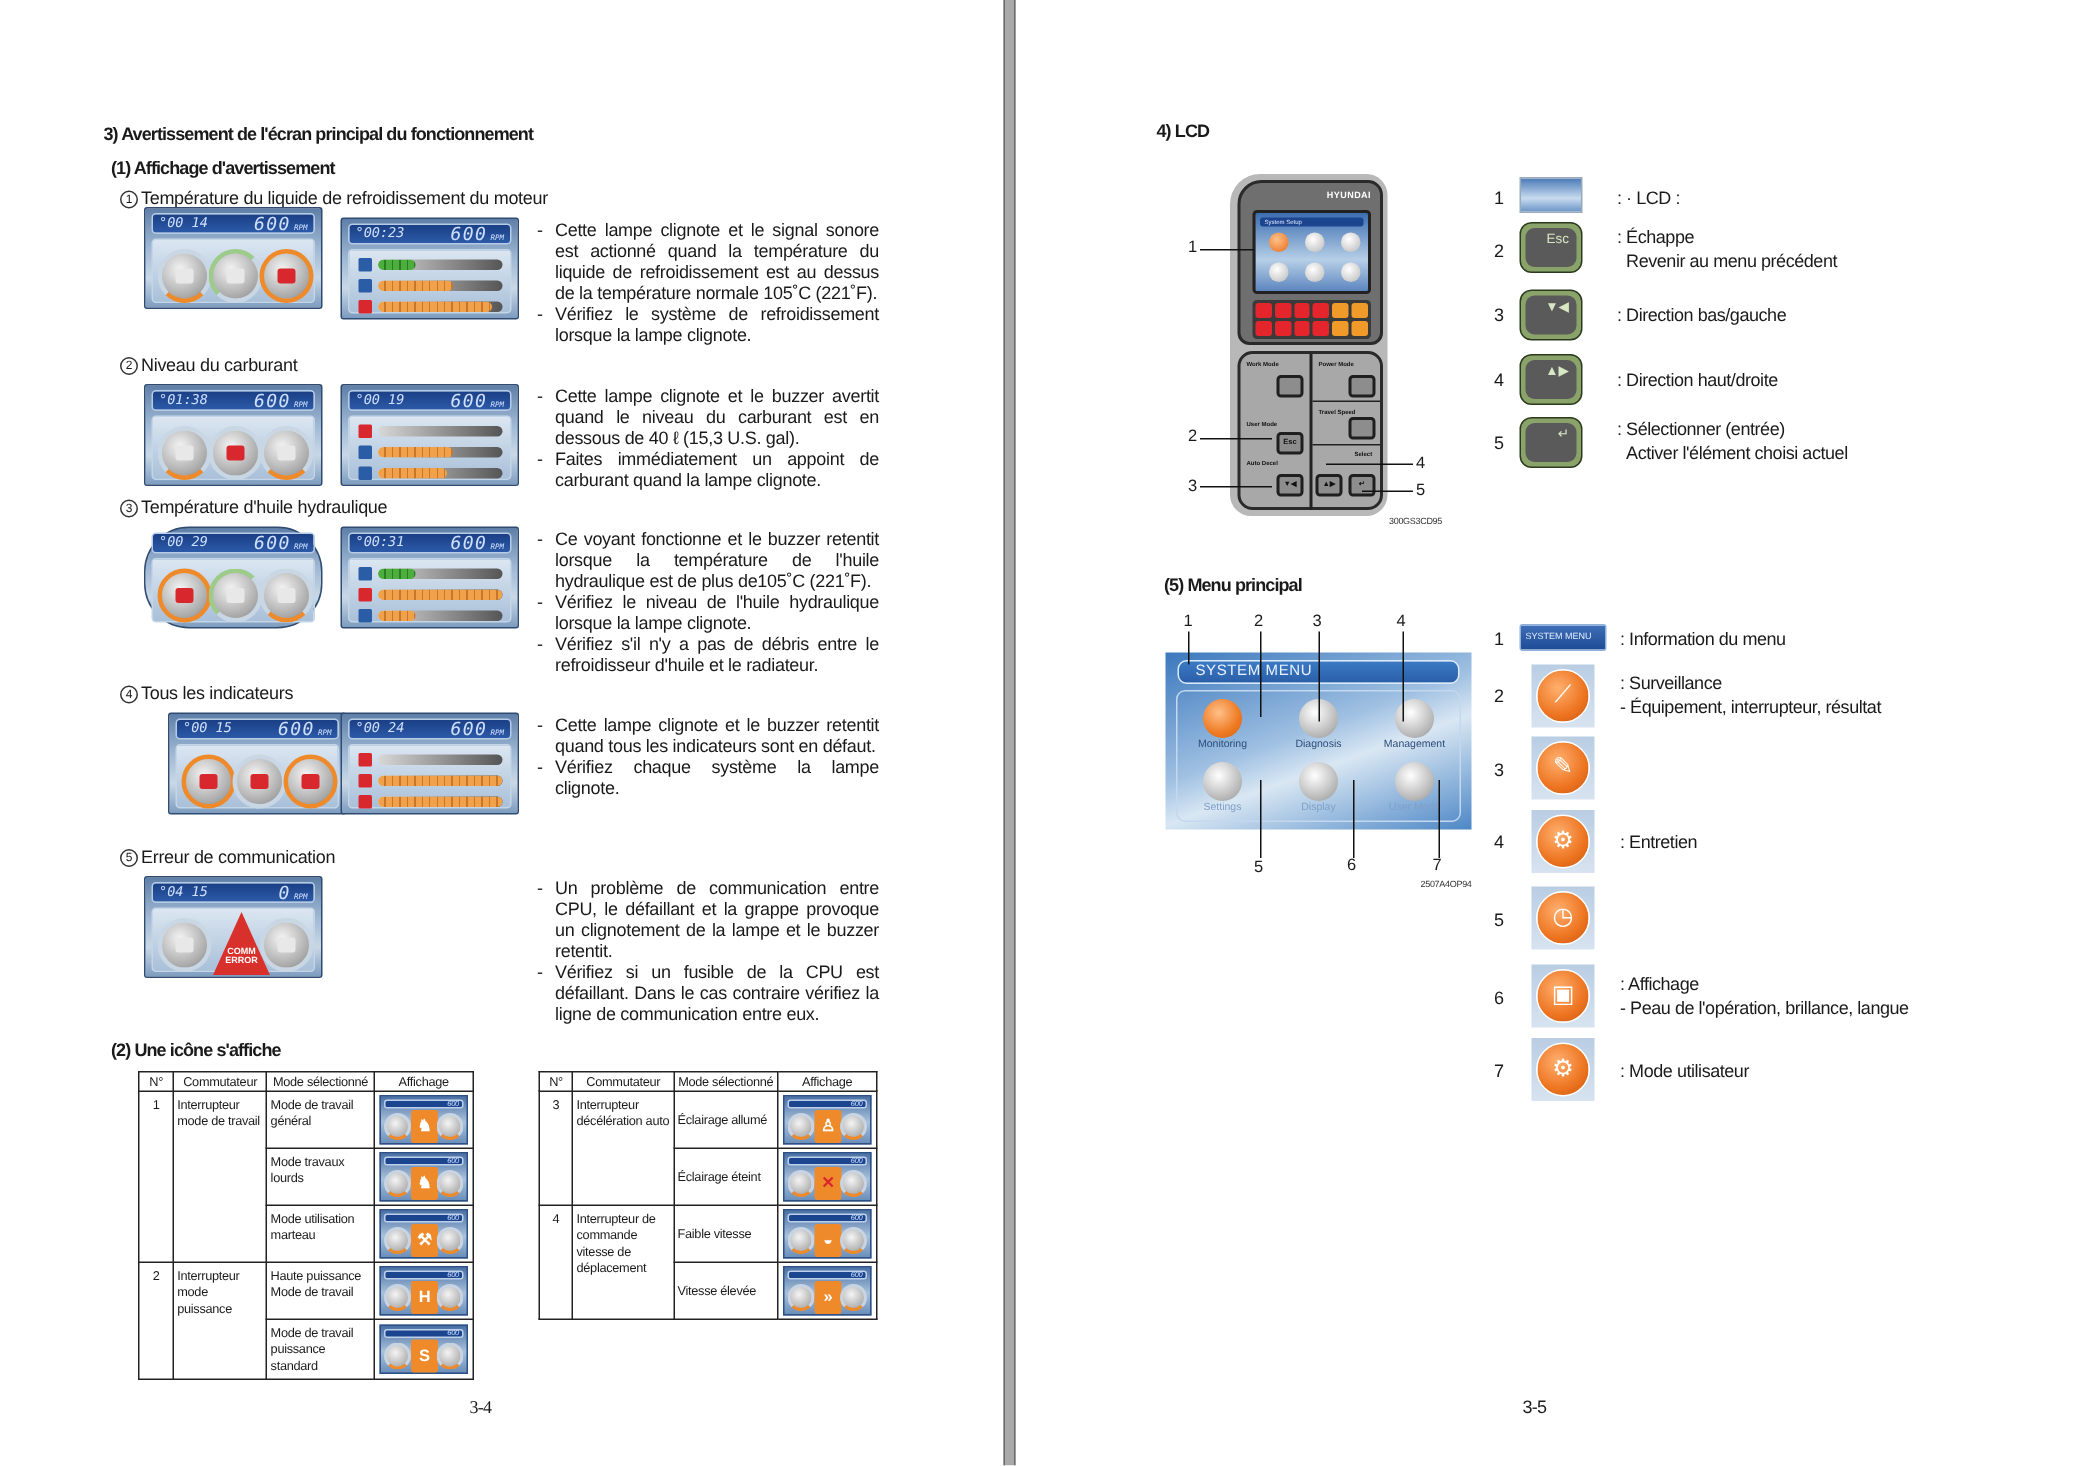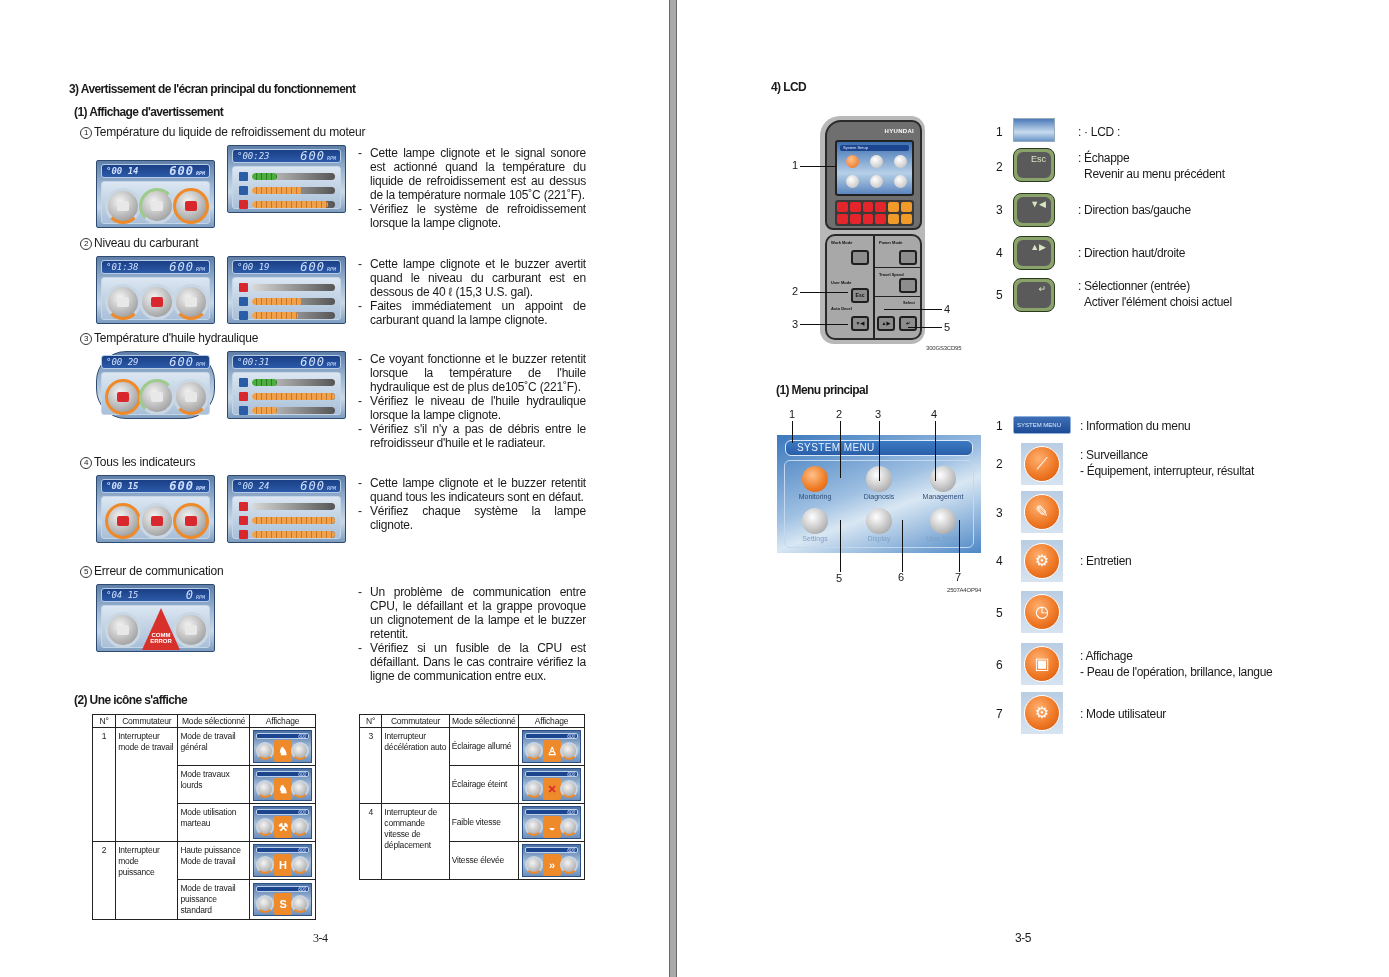--- a/index.html
+++ b/index.html
@@ -103,21 +103,21 @@
 </style>
 </head>
 <body>
 
 <div class="page page-left">
 
   <div class="abs h-section" style="left:69px;top:82px;">3) Avertissement de l'écran principal du fonctionnement</div>
   <div class="abs h-sub" style="left:74px;top:105px;">(1) Affichage d'avertissement</div>
 
   <div class="abs h-item" style="left:80px;top:125px;"><span class="circ">1</span><span>Température du liquide de refroidissement du moteur</span></div>
-  <div class="lcd" style="left:96px;top:160px;font-weight:bold;">
+  <div class="lcd" style="left:96px;top:138px;">
     <div class="bar">
         <span>°<span>00 14</span></span>
         <span class="rpm"><span>600</span><small>RPM</small></span>
       </div>
     <div class="body">
       <div class="gauge g1 part-o">
           <div class="ic"></div>
         </div>
       <div class="gauge g2 warn-g">
           <div class="ic"></div>
@@ -272,21 +272,21 @@
         <span class="dash">-</span>
         <span class="t">Vérifiez le niveau de l'huile hydraulique lorsque la lampe clignote.</span>
       </div>
     <div class="li">
         <span class="dash">-</span>
         <span class="t">Vérifiez s'il n'y a pas de débris entre le refroidisseur d'huile et le radiateur.</span>
       </div>
   </div>
 
   <div class="abs h-item" style="left:80px;top:455px;"><span class="circ">4</span><span>Tous les indicateurs</span></div>
-  <div class="lcd" style="left:96px;top:475px;font-weight:bold;">
+  <div class="lcd" style="left:112px;top:475px;">
     <div class="bar">
         <span>°<span>00 15</span></span>
         <span class="rpm"><span>600</span><small>RPM</small></span>
       </div>
     <div class="body">
       <div class="gauge g1 warn-o">
           <div class="ic red"></div>
         </div>
       <div class="gauge g2">
           <div class="ic red"></div>
@@ -596,21 +596,21 @@
 
 <div class="legend-row" style="left:996px;top:278px;">
     <span class="n" style="padding-top:9px">5</span>
     <span style="width:52px"></span>
     <span class="t"><span>: Sélectionner (entrée)</span><br>&nbsp;&nbsp;<span>Activer l'élément choisi actuel</span></span>
   </div>
 <div class="kbtn" style="left:1013px;top:278px;">
     <div class="inner">↵</div>
   </div>
 
-<div class="abs h-sub" style="left:776px;top:383px;">(1) Menu principal</div>
+<div class="abs h-sub" style="left:776px;top:383px;">(5) Menu principal</div>
 
 <div class="callout" style="left:789px;top:408px;">1</div>
 <div class="callout" style="left:836px;top:408px;">2</div>
 <div class="callout" style="left:875px;top:408px;">3</div>
 <div class="callout" style="left:931px;top:408px;">4</div>
 
 <div class="sysmenu">
   <div class="head">SYSTEM  MENU</div>
   <div class="panel">
     <div class="mi" style="left:0;top:5px;">

